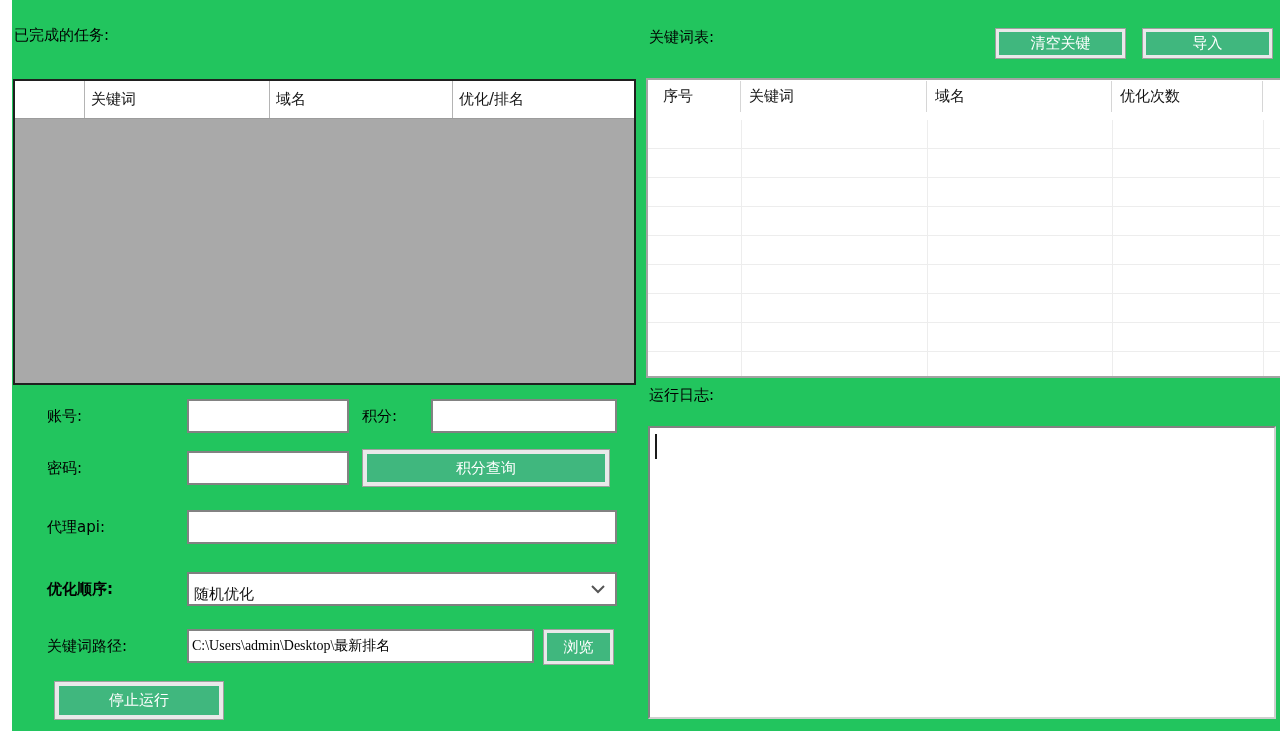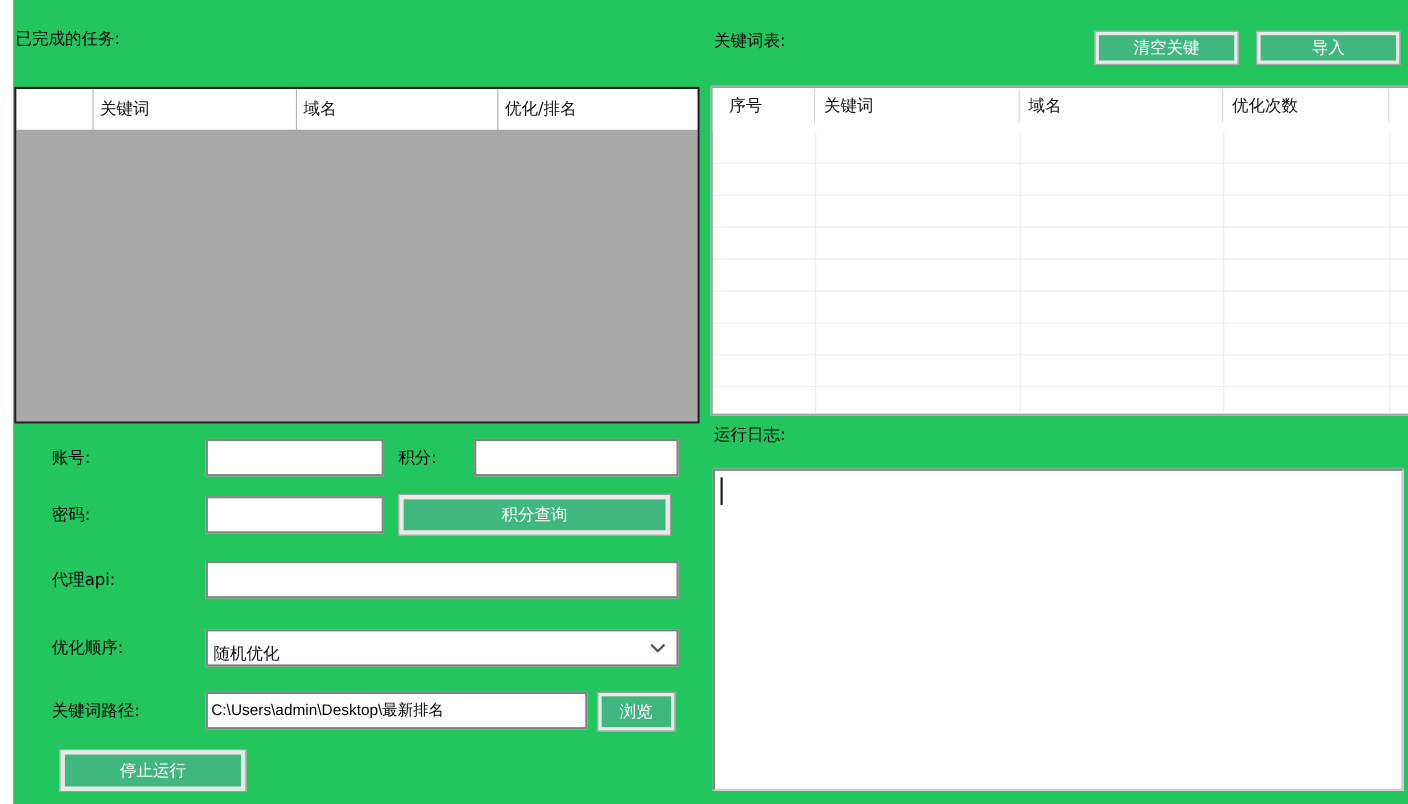--- a/index.html
+++ b/index.html
@@ -36,21 +36,21 @@
   
   .btn-frame { position:absolute; border:1px solid #9f9f9f; background:#e9e9e9;
                padding:4px; cursor:default; }
   .btn-green { width:100%; height:100%; background:#40b77e; color:#fff;
                display:flex; align-items:center; justify-content:center;
                white-space:nowrap; overflow:hidden; }
 
   
   .tbox { position:absolute; background:#fff; border:2px solid #828282; }
   .tbox input { width:100%; height:100%; border:none; outline:none; background:transparent;
-                font-family:Liberation Sans, sans-serif; font-size:14px;
+                font-family:Liberation Serif, serif; font-size:14px;
                 padding:0 3px; white-space:nowrap; }
   .selectbox { position:absolute; background:#fff; border:2px solid #7f7f7f;
                display:flex; align-items:center; padding-left:5px; }
   .selectbox .chev { position:absolute; right:10px; top:50%; transform:translateY(-50%);
                      width:14px; height:10px; }
 
   
   .logbox { position:absolute; left:636px; top:426px; width:628px; height:293px;
             background:#fff; border:2px solid; border-color:#828282 #cfcfcf #cfcfcf #828282; }
   .caret { position:absolute; left:5px; top:6px; width:2px; height:25px; background:#1a1a1a; }
@@ -87,21 +87,21 @@
   </div>
   <div class="btn-frame" style="left:350px; top:449px; width:248px; height:38px;">
     <div class="btn-green">积分查询</div>
   </div>
 
   <div class="lbl" style="left:35px; top:518px;">代理api:</div>
   <div class="tbox" style="left:175px; top:510px; width:430px; height:34px;">
     <input style="">
   </div>
 
-  <div class="lbl" style="left:35px; top:580px;">优化顺序:</div>
+  <div class="lbl" style="left:35px; top:580px;font-weight:bold;">优化顺序:</div>
   <div class="selectbox" style="left:175px; top:572px; width:430px; height:34px;align-items:flex-end;">
     <span>随机优化</span>
     <svg class="chev" viewBox="0 0 14 10">
       <polyline points="1,2 7,8 13,2" fill="none" stroke="#555" stroke-width="2"></polyline>
     </svg>
   </div>
 
   <div class="lbl" style="left:35px; top:637px;">关键词路径:</div>
   <div class="tbox" style="left:175px; top:629px; width:347px; height:34px;">
     <input value="C:\Users\admin\Desktop\最新排名" style="">

